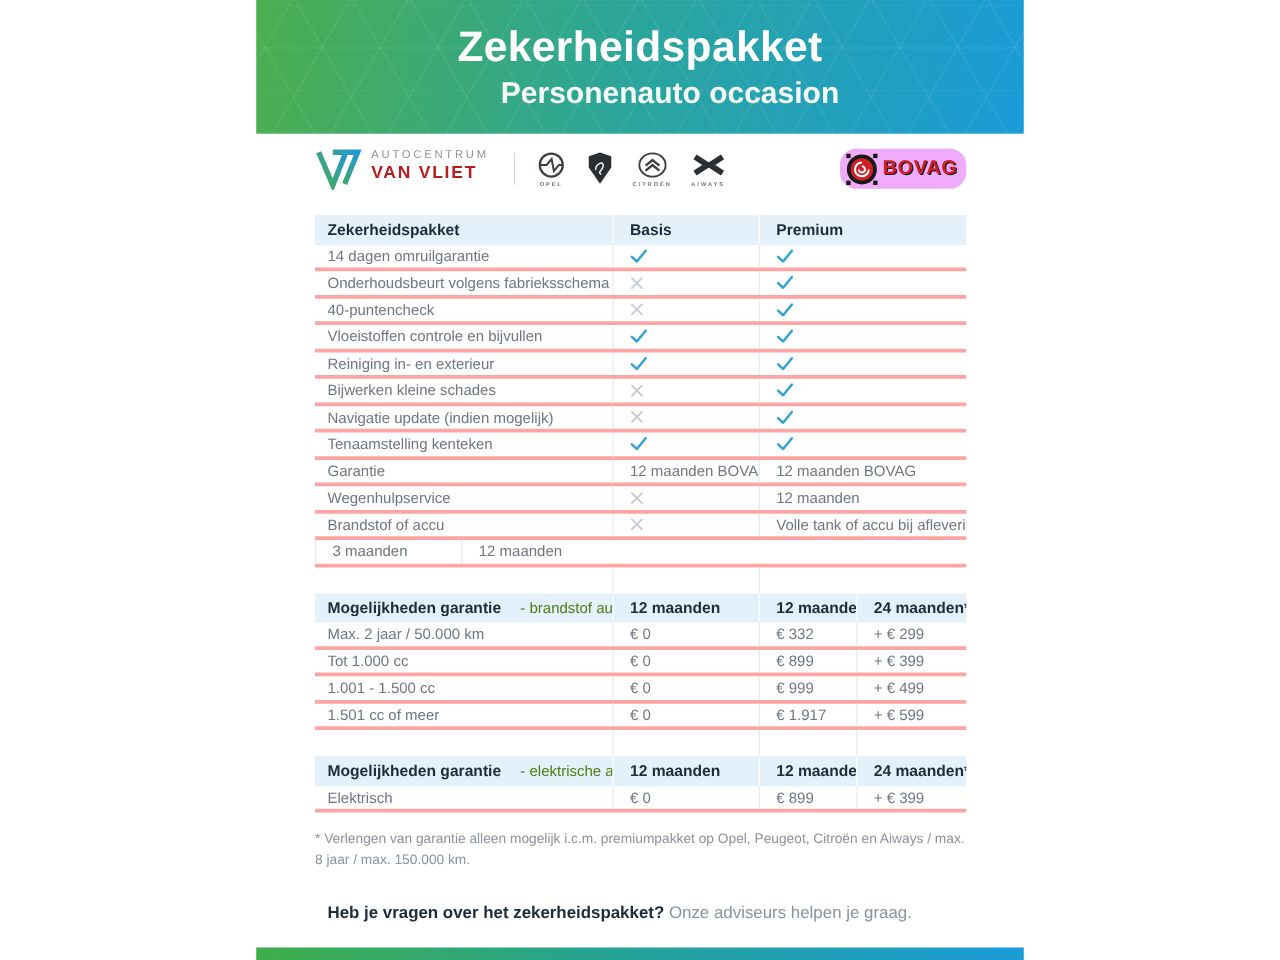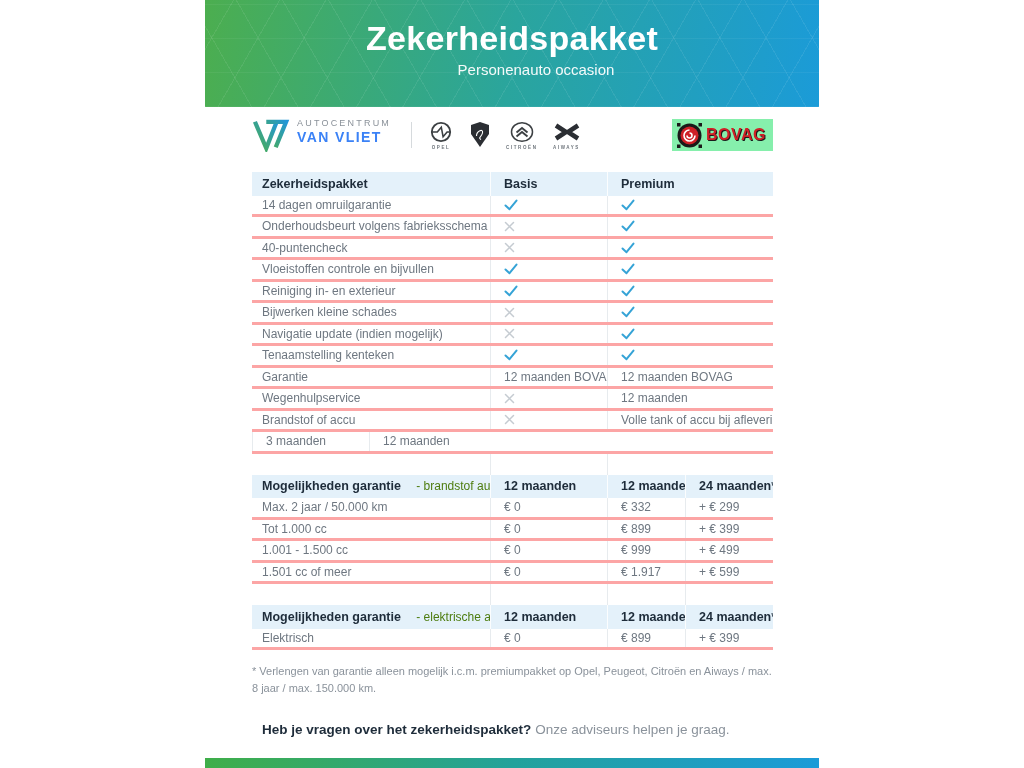--- a/index.html
+++ b/index.html
@@ -8,33 +8,33 @@
   
   .banner { position:absolute; left:205px; top:0; width:614px; height:107px;
     background:linear-gradient(97deg,#4cae4f 0%,#2aa59d 50%,#1b9bd8 100%);
     text-align:center; color:#fff; overflow:hidden; }
   .banner::after { content:''; position:absolute; inset:0; pointer-events:none;
     background-image:
       repeating-linear-gradient(60deg, rgba(255,255,255,0.08) 0 1px, transparent 1px 40px),
       repeating-linear-gradient(-60deg, rgba(255,255,255,0.08) 0 1px, transparent 1px 40px),
       repeating-linear-gradient(0deg, rgba(255,255,255,0.05) 0 1px, transparent 1px 34px); }
   .banner-title { position:relative; z-index:1; padding-top:19px; font-size:34px; font-weight:bold; letter-spacing:0.3px; }
-  .banner-subtitle { position:relative; z-index:1; margin-top:3px; font-size:15px; font-weight:400; opacity:0.95;margin-left:48px; }
+  .banner-subtitle { position:relative; z-index:1; margin-top:3px; font-size:24px; font-weight:700; opacity:0.95;margin-left:48px; }
 
   
   .logo-row { position:absolute; left:252px; top:113px; width:521px; height:44px; display:flex; align-items:center; }
   .dealer-logo { display:flex; align-items:flex-start; }
   .dealer-text { margin-left:7px; }
   .dealer-top { font-size:9px; letter-spacing:2.2px; color:#8a9199; font-weight:400; }
-  .dealer-bottom { font-size:14px; letter-spacing:1.4px; color:#3b82f6; font-weight:bold; margin-top:1px; }
+  .dealer-bottom { font-size:14px; letter-spacing:1.4px; color:#b91c1c; font-weight:bold; margin-top:1px; }
   .logo-divider { width:1px; height:26px; background:#d6dadd; margin:0 16px 0 20px; }
   .brand-logos { display:flex; align-items:flex-start; gap:15px; }
   .brand { display:flex; flex-direction:column; align-items:center; }
   .brand-label { font-size:4.5px; letter-spacing:1.6px; color:#6d747b; margin-top:2px; font-weight:bold; }
-  .bovag { margin-left:auto; background:#86efac; display:flex; align-items:center; padding:3px 7px 3px 4px; height:32px; }
+  .bovag { margin-left:auto; background:#f0abfc; display:flex; align-items:center; padding:3px 7px 3px 4px; height:32px;border-radius:13px; }
   .bovag-text { font-size:16px; font-weight:bold; color:#cf2027; letter-spacing:0.5px; text-shadow:1px 1px 0 #1a1a1a; margin-left:3px; }
 
   
   .content { position:absolute; left:252px; top:172px; width:521px; }
   .trow { display:flex; align-items:center; border-bottom:3px solid #fca5a5; height:21.5px; }
   .thead { background:#e4f1fa; height:23.5px; border-bottom:none; }
   .c { font-size:12px; color:#6e7781; padding-left:10px; overflow:hidden; white-space:nowrap; }
   .vline { border-left:1px solid #e7ebee; padding-left:13px; align-self:stretch; display:flex; align-items:center; }
   .thead .vline { border-left-color:#fbfdfe; }
   .thead .c { color:#1e2c3a; font-weight:bold; font-size:12.5px; }

